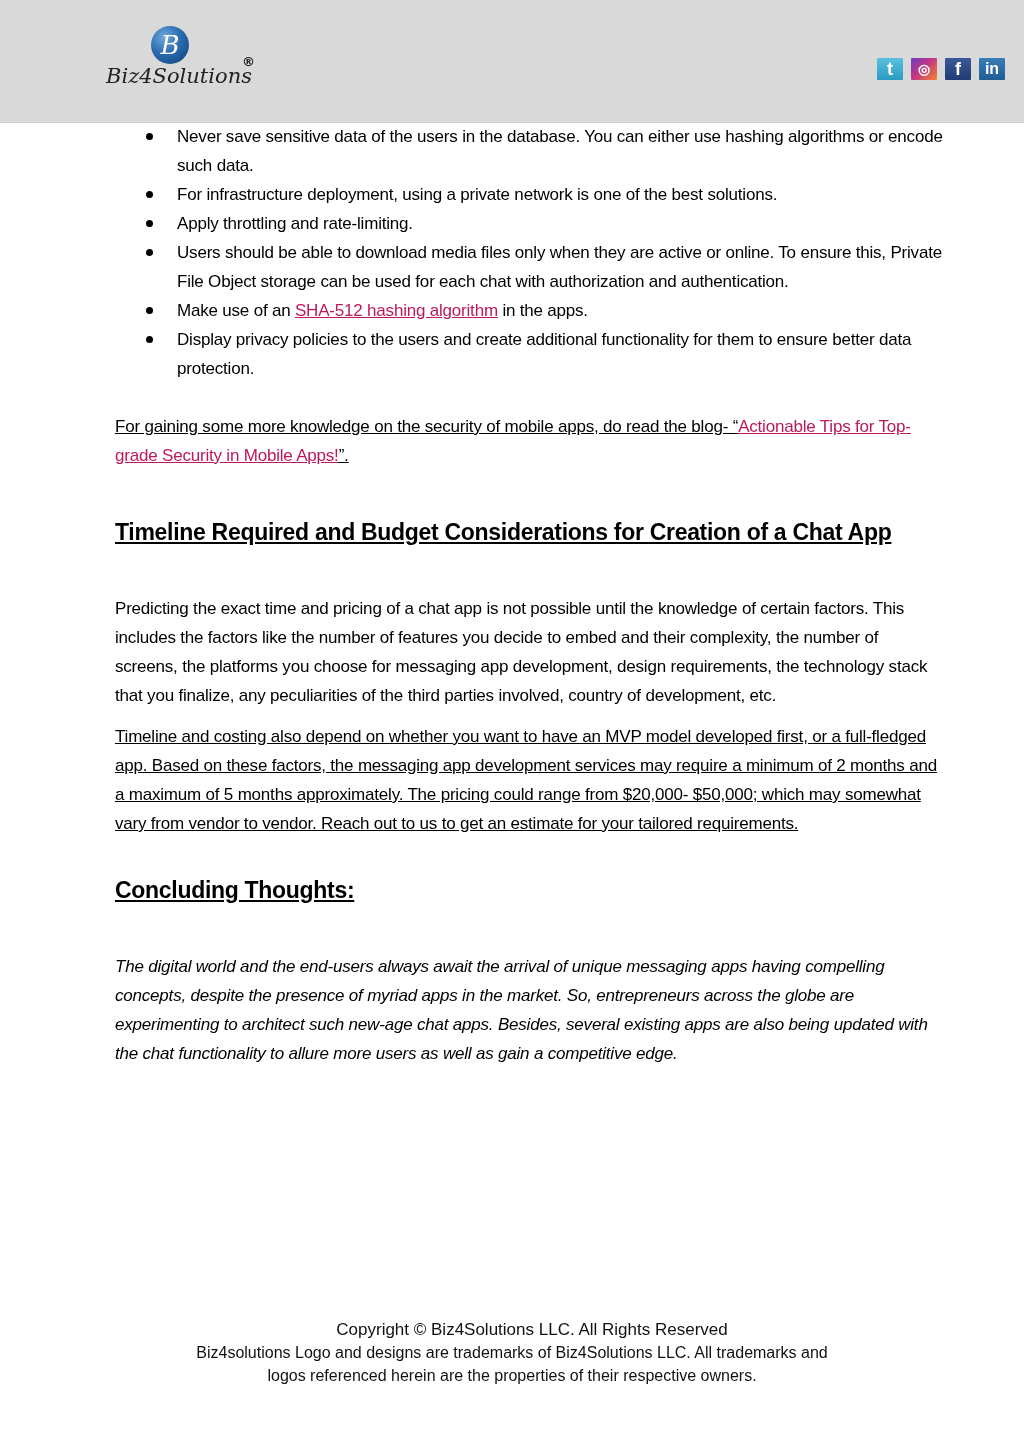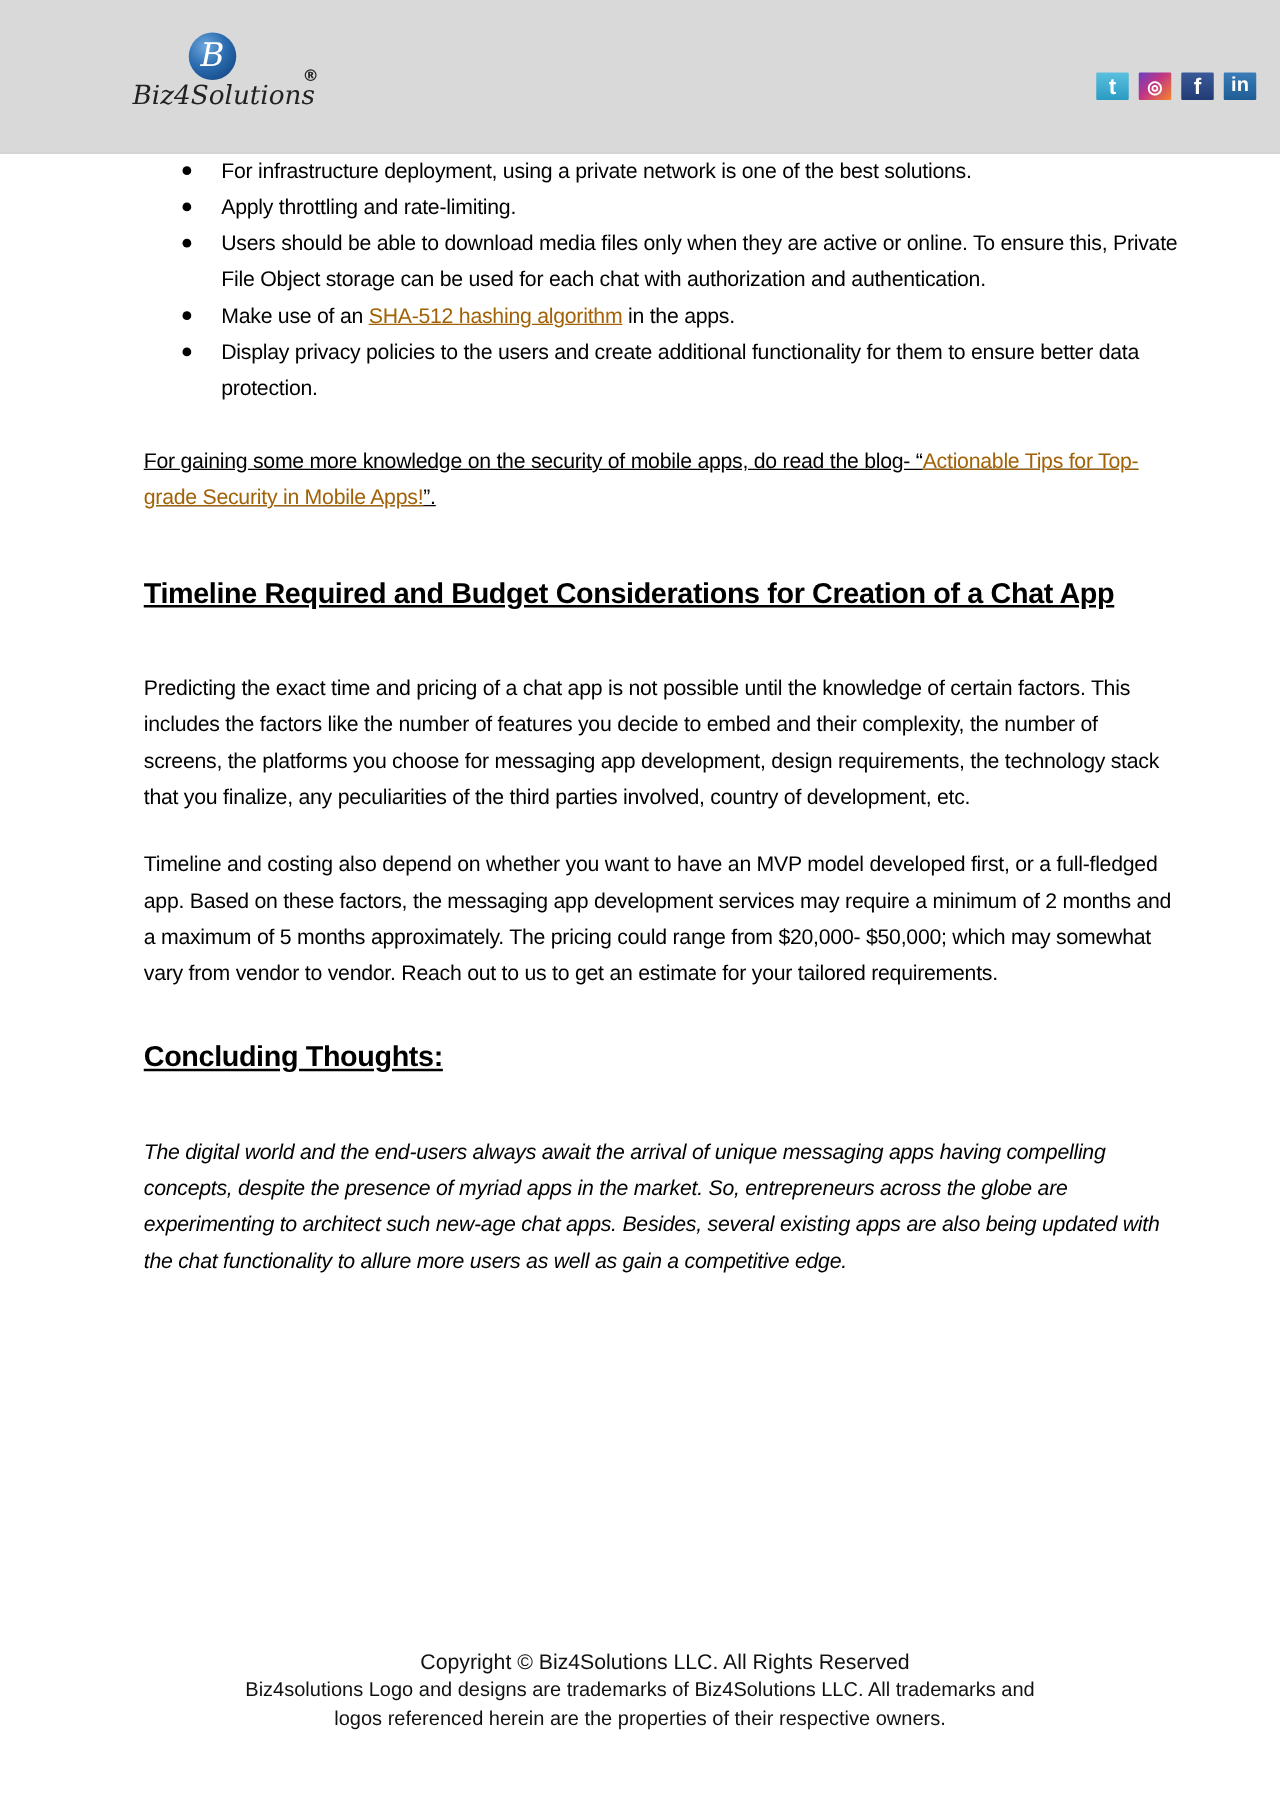--- a/index.html
+++ b/index.html
@@ -41,30 +41,30 @@
     .content {
       position: absolute; left: 115px; top: 122px; width: 830px;
       font-family: "Liberation Sans", sans-serif; font-size: 17px; line-height: 29px;
       letter-spacing: -0.2px;
     }
     ul.bullets { list-style: none; margin: 0; padding: 0; }
     ul.bullets li { position: relative; padding-left: 62px; margin: 0; padding-top: 0; }
     ul.bullets li .dot {
       position: absolute; left: 31px; top: 11px; width: 7px; height: 7px; border-radius: 50%; background: #000;
     }
-    a.link { color: #a16207; text-decoration: underline; }
+    a.link { color: #be185d; text-decoration: underline; }
     p { margin: 0; }
     .p-blog { margin-top: 29px; text-decoration: underline; }
     h2 {
       font-size: 23px; font-weight: bold; text-decoration: underline; margin: 0;
       line-height: 39px; letter-spacing: -0.3px;
     }
     .h-timeline { margin-top: 43px; }
     .p-predict { margin-top: 42px; }
-    .p-timeline { margin-top: 25px; }
+    .p-timeline { margin-top: 12px; text-decoration: underline; }
     .h-conclude { margin-top: 33px; }
     .p-digital { margin-top: 42px; font-style: italic; }
     .p-so { margin-top: 29px; }
 
     .footer {
       position: absolute; left: 0; top: 1318px; width: 1024px; text-align: center;
       font-family: "Liberation Sans", sans-serif; color: #111;
     }
     .footer .l1 { font-size: 17px; line-height: 23px; padding-left: 40px; }
     .footer .l2 { font-size: 16px; line-height: 23px; text-align: center; }
@@ -81,20 +81,21 @@
   <div class="social">
     <div class="ico twitter">t</div>
     <div class="ico instagram">◎</div>
     <div class="ico facebook">f</div>
     <div class="ico linkedin">in</div>
   </div>
 </div>
 
 <div class="content">
   <ul class="bullets">
+    <li><span class="dot"></span><span>Never save sensitive data of the users in the database. You can either use hashing algorithms or encode such data.</span></li>
     <li><span class="dot"></span><span>For infrastructure deployment, using a private network is one of the best solutions.</span></li>
     <li><span class="dot"></span><span>Apply throttling and rate-limiting.</span></li>
     <li><span class="dot"></span><span>Users should be able to download media files only when they are active or online. To ensure this, Private File Object storage can be used for each chat with authorization and authentication.</span></li>
     <li><span class="dot"></span><span>Make use of an </span><a class="link">SHA-512 hashing algorithm</a><span> in the apps.</span></li>
     <li><span class="dot"></span><span>Display privacy policies to the users and create additional functionality for them to ensure better data protection.</span></li>
   </ul>
 
   <p class="p-blog"><span>For gaining some more knowledge on the security of mobile apps, do read the blog- “</span><a class="link">Actionable Tips for Top-grade Security in Mobile Apps!</a><span>”.</span></p>
 
   <h2 class="h-timeline">Timeline Required and Budget Considerations for Creation of a Chat App</h2>

